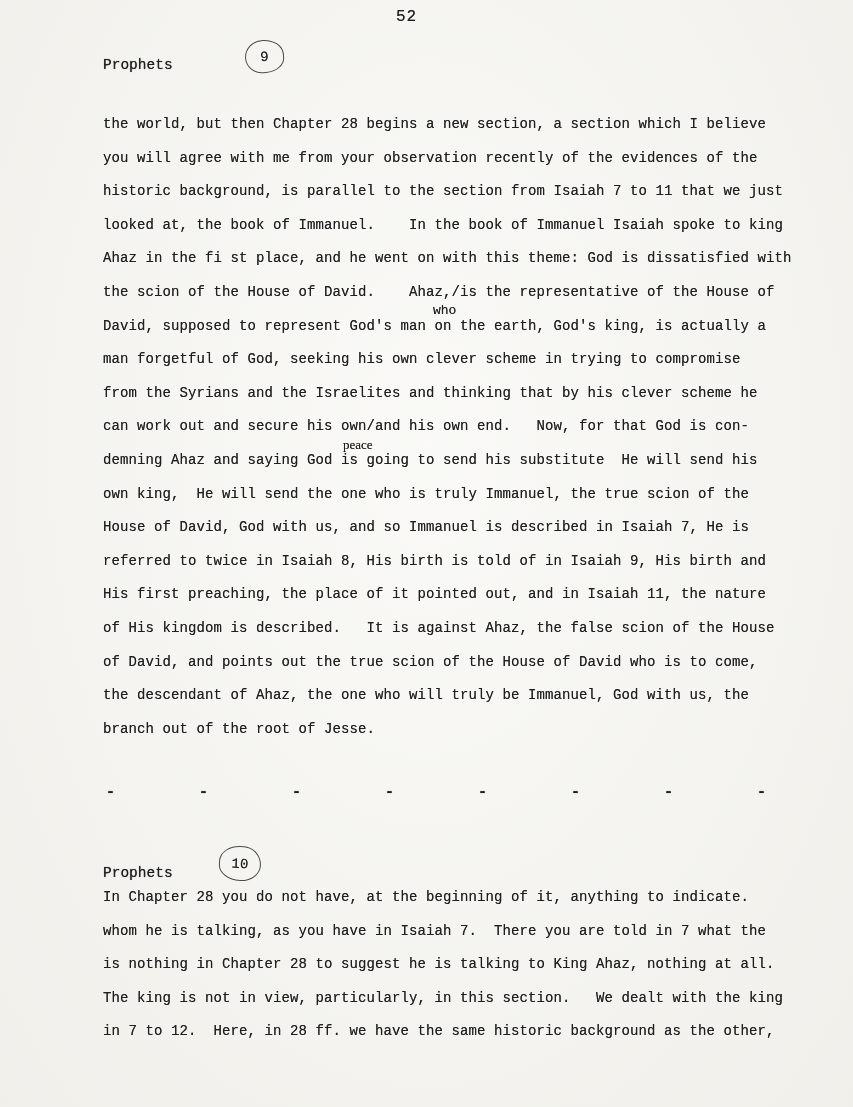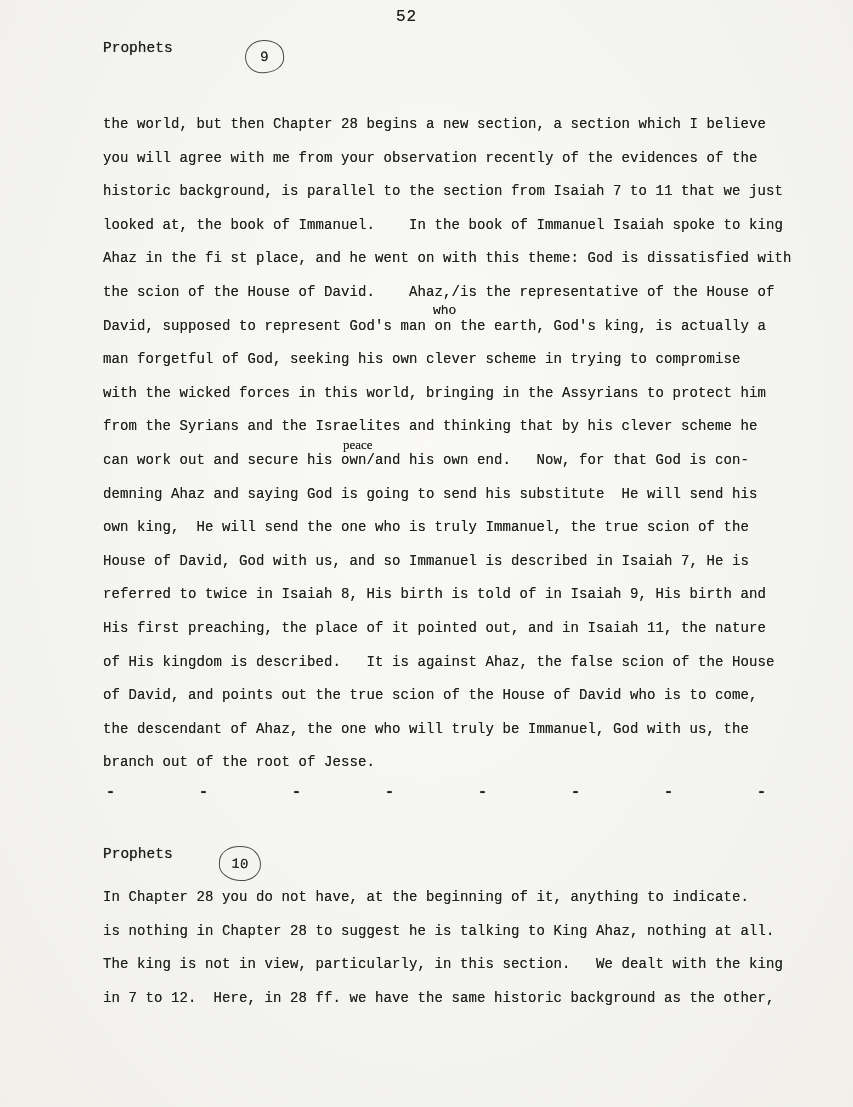--- a/index.html
+++ b/index.html
@@ -34,21 +34,21 @@
     position: absolute;
     left: 396px;
     top: 8px;
     font-size: 16px;
     letter-spacing: 1px;
   }
   .section-header {
     position: absolute;
     left: 103px;
     display: flex;
-    align-items: flex-start;
+    align-items: flex-end;
   }
   .section-header.first { top: 40px; }
   .section-header.second { top: 846px; }
   .section-label {
     font-size: 14.5px;
     text-shadow: 0 0 0.7px rgba(20,20,20,0.8);
   }
   .circled-number {
     display: flex;
     align-items: center;
@@ -123,21 +123,20 @@
 
   <div class="body-block one typed">
     <span class="typed-line">the world, but then Chapter 28 begins a new section, a section which I believe</span>
     <span class="typed-line">you will agree with me from your observation recently of the evidences of the</span>
     <span class="typed-line">historic background, is parallel to the section from Isaiah 7 to 11 that we just</span>
     <span class="typed-line">looked at, the book of Immanuel.    In the book of Immanuel Isaiah spoke to king</span>
     <span class="typed-line">Ahaz in the fi st place, and he went on with this theme: God is dissatisfied with</span>
     <span class="typed-line">the scion of the House of David.    Ahaz,/is the representative of the House of</span>
     <span class="typed-line">David, supposed to represent God's man on the earth, God's king, is actually a</span>
     <span class="typed-line">man forgetful of God, seeking his own clever scheme in trying to compromise</span>
-    <span class="typed-line">with the wicked forces in this world, bringing in the Assyrians to protect him</span>
     <span class="typed-line">from the Syrians and the Israelites and thinking that by his clever scheme he</span>
     <span class="typed-line">can work out and secure his own/and his own end.   Now, for that God is con-</span>
     <span class="typed-line">demning Ahaz and saying God is going to send his substitute  He will send his</span>
     <span class="typed-line">own king,  He will send the one who is truly Immanuel, the true scion of the</span>
     <span class="typed-line">House of David, God with us, and so Immanuel is described in Isaiah 7, He is</span>
     <span class="typed-line">referred to twice in Isaiah 8, His birth is told of in Isaiah 9, His birth and</span>
     <span class="typed-line">His first preaching, the place of it pointed out, and in Isaiah 11, the nature</span>
     <span class="typed-line">of His kingdom is described.   It is against Ahaz, the false scion of the House</span>
     <span class="typed-line">of David, and points out the true scion of the House of David who is to come,</span>
     <span class="typed-line">the descendant of Ahaz, the one who will truly be Immanuel, God with us, the</span>
@@ -159,18 +158,19 @@
 
   <div class="section-header second">
     <span class="typed section-label">Prophets</span>
     <span class="circled-number ten">
         <span class="typed">10</span>
       </span>
   </div>
 
   <div class="body-block two typed">
     <span class="typed-line">In Chapter 28 you do not have, at the beginning of it, anything to indicate.</span>
+    <span class="typed-line">whom he is talking, as you have in Isaiah 7.  There you are told in 7 what the</span>
     <span class="typed-line">is nothing in Chapter 28 to suggest he is talking to King Ahaz, nothing at all.</span>
     <span class="typed-line">The king is not in view, particularly, in this section.   We dealt with the king</span>
     <span class="typed-line">in 7 to 12.  Here, in 28 ff. we have the same historic background as the other,</span>
   </div>
 
 </div>
 
 </body></html>

